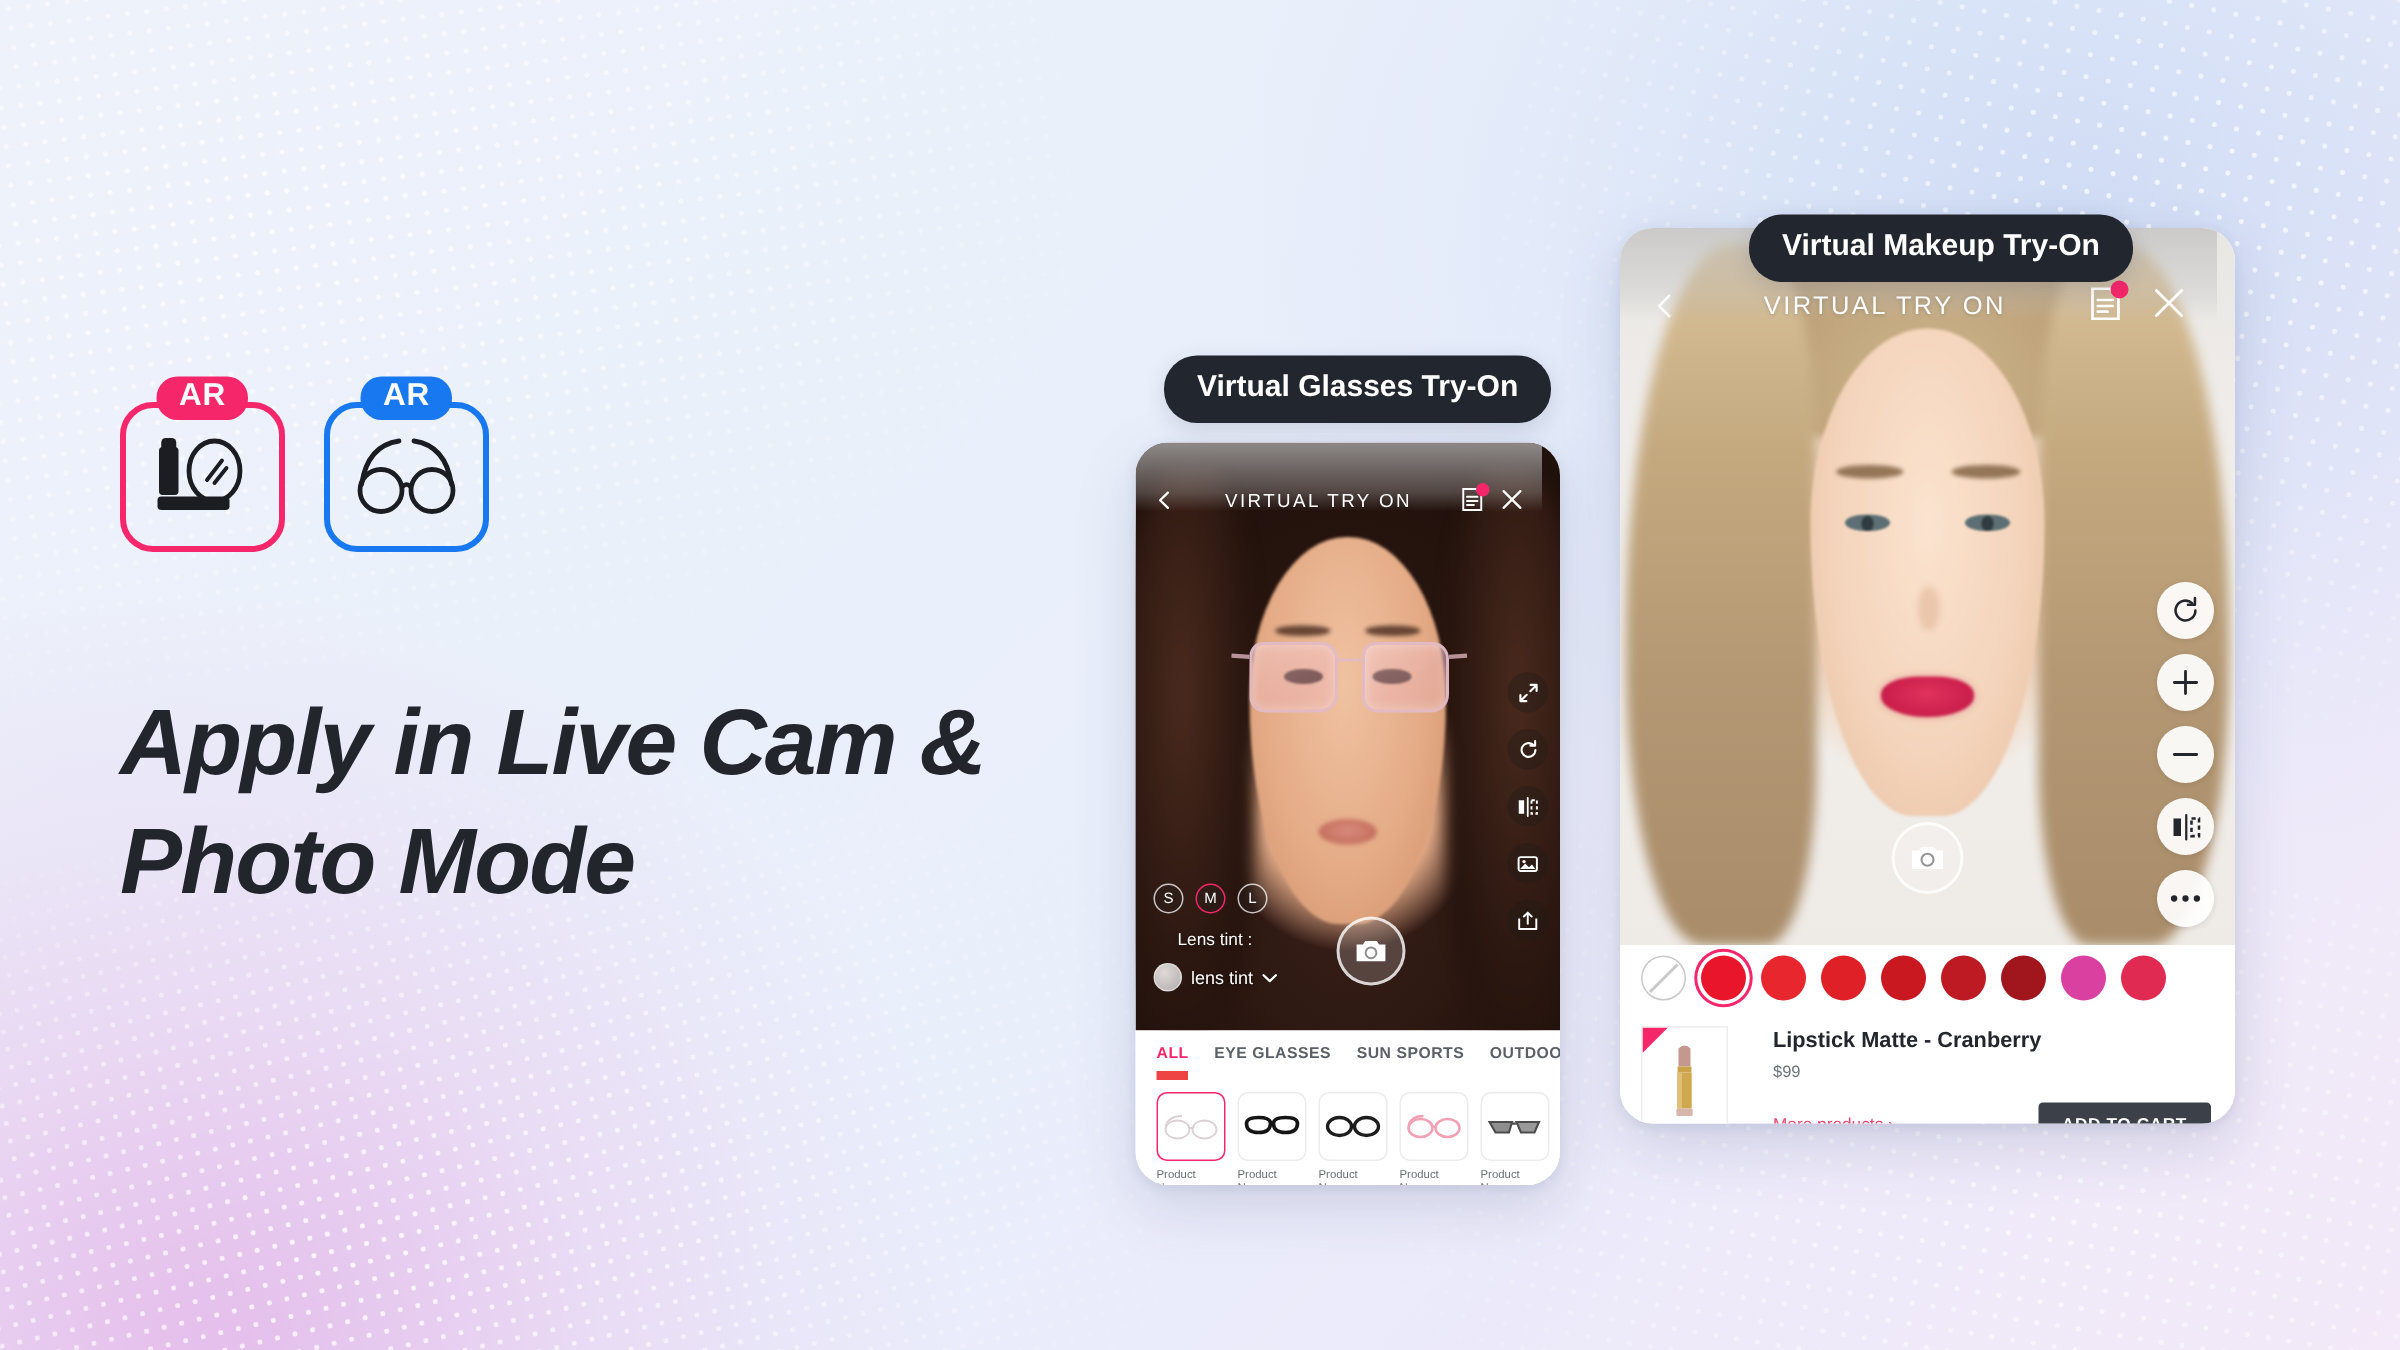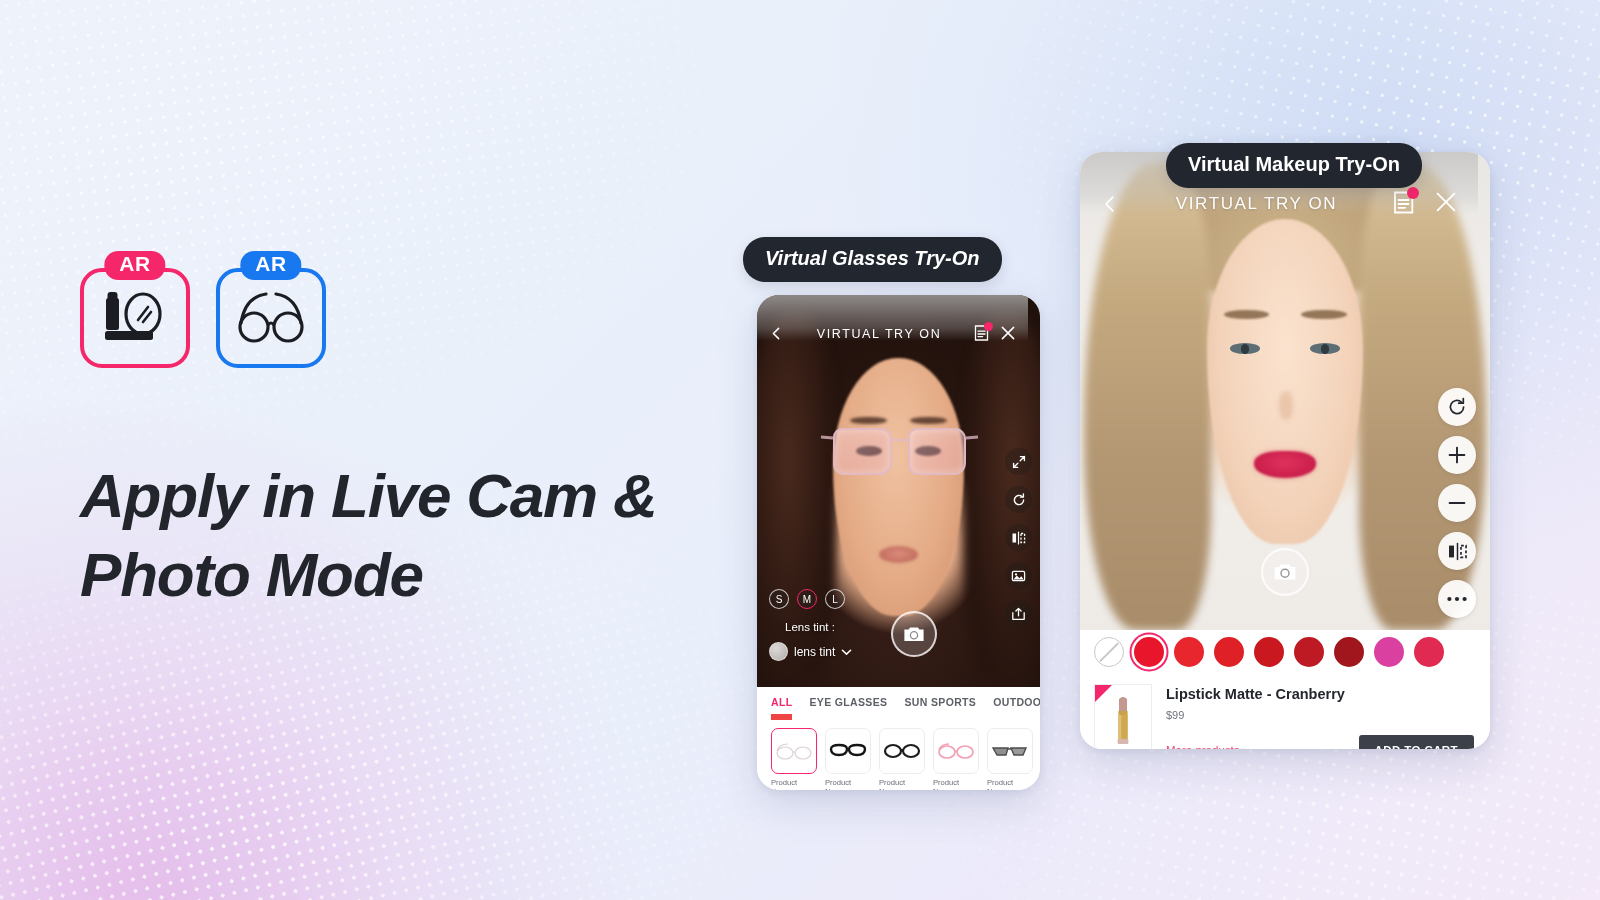--- a/index.html
+++ b/index.html
@@ -126,21 +126,21 @@
     background: #22262e;
     color: #fff;
     font-size: 20px;
     font-weight: 700;
     padding: 10px 22px 12px;
     border-radius: 22px;
     white-space: nowrap;
     z-index: 30;
     box-shadow: 0 4px 14px rgba(40,50,80,.15);
   }
-  #tag-glasses { left: 743px; top: 237px; font-style: italic; }
+  #tag-glasses { left: 776px; top: 237px; }
   #tag-makeup  { left: 1166px; top: 99px; margin-top: 44px; }
 
   
   .card {
     position: absolute;
     background: #fff;
     border-radius: 22px;
     overflow: hidden;
     box-shadow: 0 14px 40px rgba(60,75,120,.17), 0 2px 8px rgba(60,75,120,.10);
   }
@@ -366,21 +366,21 @@
     background: #c9c9c9; transform: translateX(-50%) rotate(45deg);
   }
   .shade.selected { box-shadow: 0 0 0 2.5px #fff, 0 0 0 4.5px #f5266a; }
 
   
   #product-row {
     position: absolute; left: 0; right: 0; top: 522px; bottom: 0;
     background: #fff;
     display: flex; align-items: flex-start;
     padding: 10px 16px 0 14px;
-    gap: 14px;
+    gap: 30px;
   }
   #prod-thumb {
     position: relative;
     width: 58px; height: 66px; flex: 0 0 58px;
     border: 1px solid #ededed; background: #fff;
     overflow: hidden;
   }
   #prod-thumb .corner-flag {
     position: absolute; left: 0; top: 0;
     width: 0; height: 0;

